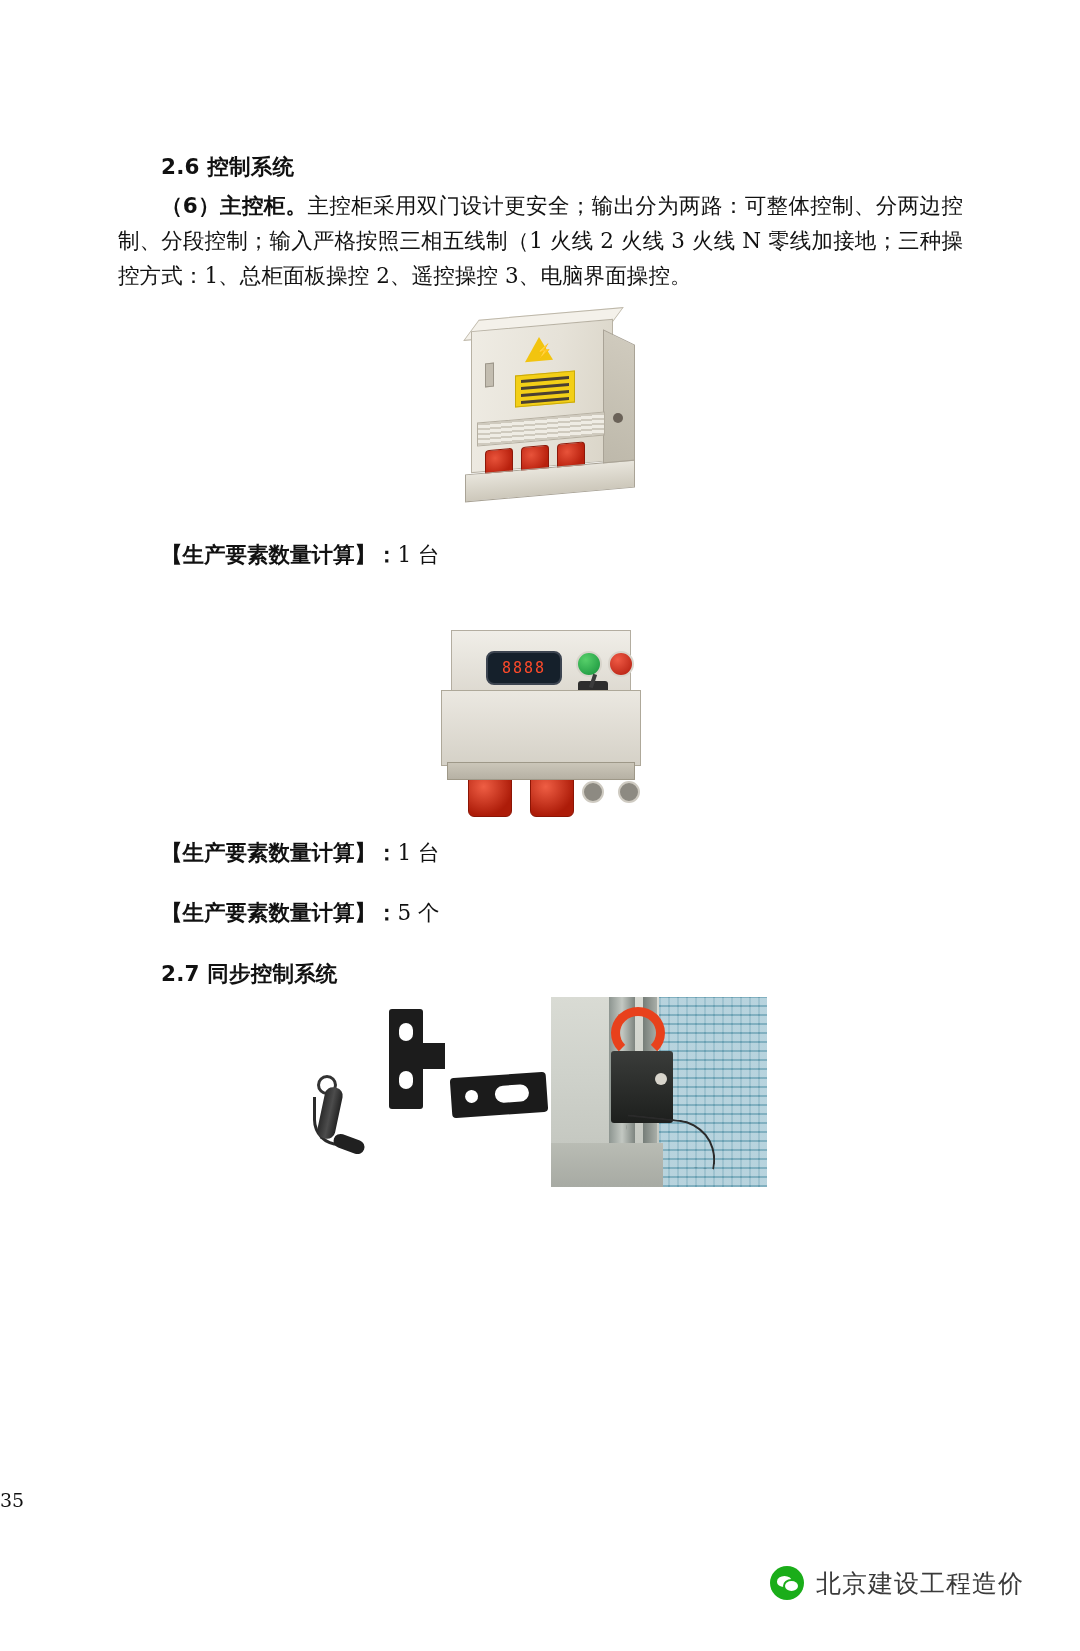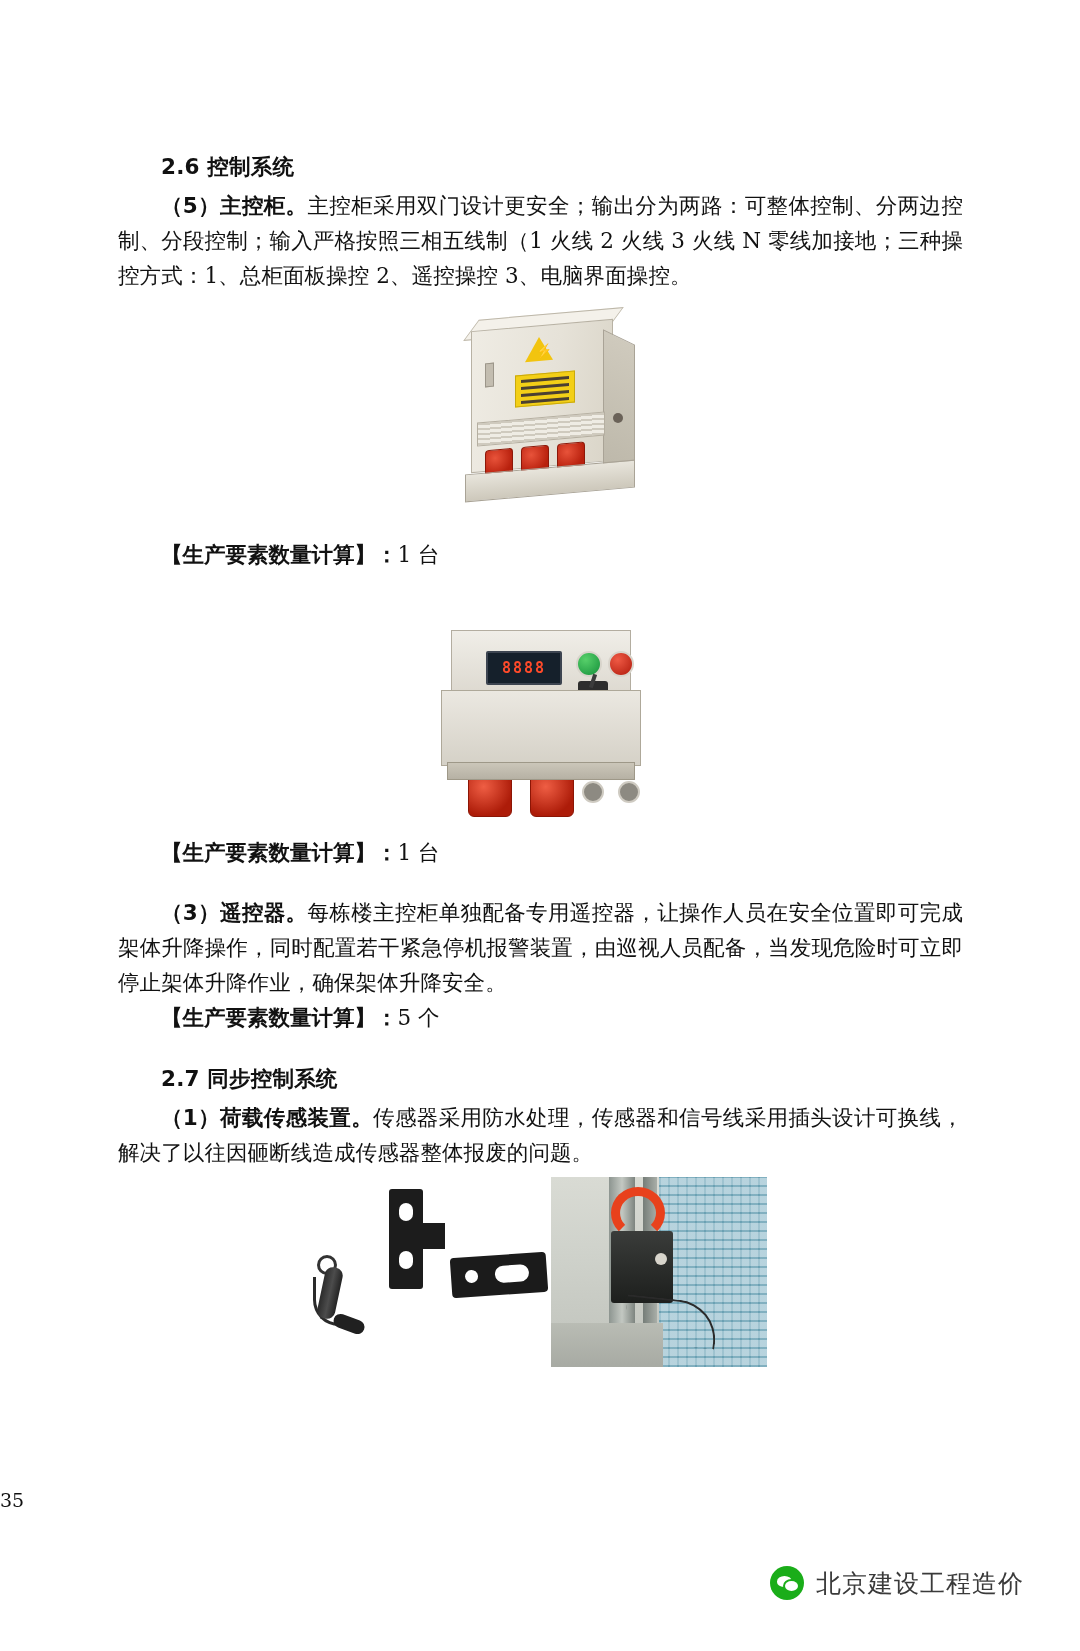--- a/index.html
+++ b/index.html
@@ -210,22 +210,21 @@
     width: 186px; height: 16px;
     background: linear-gradient(180deg,#cbc6b9,#b6b1a4);
     border: 1px solid #9e9888;
   }
   .sb-display {
     position: absolute;
     left: 34px; top: 20px;
     width: 72px; height: 30px;
     background: #15202b;
     border: 2px solid #3c4450;
-    border-radius: 2px;
-    font-weight: bold;
+    border-radius: 8px;
   }
   .sb-display .seg {
     color: #ff4a2a;
     font-family: "DejaVu Sans Mono", "Liberation Mono", monospace;
     font-size: 15px;
     letter-spacing: 2px;
     text-align: center;
     line-height: 30px;
   }
   .sb-btn {
@@ -498,21 +497,21 @@
 </style>
 </head>
 <body>
 
 <div class="page">
 
   <div class="content">
 
     <h2 class="heading">2.6 控制系统</h2>
 
-    <p class="para indent"><span class="lead">（5）主控柜。</span><span>主控柜采用双门设计更安全；输出分为两路：可整体控制、分两边控制、分段控制；输入严格按照三相五线制（1 火线 2 火线 3 火线 N 零线加接地；三种操控方式：1、总柜面板操控 2、遥控操控 3、电脑界面操控。</span></p>
+    <p class="para indent"><span class="lead">（6）主控柜。</span><span>主控柜采用双门设计更安全；输出分为两路：可整体控制、分两边控制、分段控制；输入严格按照三相五线制（1 火线 2 火线 3 火线 N 零线加接地；三种操控方式：1、总柜面板操控 2、遥控操控 3、电脑界面操控。</span></p>
 
     <div class="figure fig1">
       <div class="cabinet">
         <div class="cab-top"></div>
         <div class="cab-body"></div>
         <div class="cab-side"></div>
         <div class="cab-handle"></div>
         <div class="cab-warn">
           <div class="tri"></div>
             <div class="bolt">⚡</div>
@@ -566,29 +565,27 @@
         </div>
         <div class="sb-base"></div>
       </div>
     </div>
 
     <div class="spacer-sm"></div>
     <p class="calc"><span class="label">【生产要素数量计算】：</span><span>1 台</span></p>
 
     <div class="spacer-md"></div>
 
-    <p class="para indent"><span class="lead">（3）遥控器。</span><span>每栋楼主控柜单独配备专用遥控器，让操作人员在安全位置即可完成架体升降操作，同时配置若干紧急停机报警装置，由巡视人员配备，当发现危险时可立即停止架体升降作业，确保架体升降安全。</span></p>
 
     <p class="calc"><span class="label">【生产要素数量计算】：</span><span>5 个</span></p>
 
     <div class="spacer-md"></div>
 
     <h2 class="heading">2.7 同步控制系统</h2>
 
-    <p class="para indent"><span class="lead">（1）荷载传感装置。</span><span>传感器采用防水处理，传感器和信号线采用插头设计可换线，解决了以往因砸断线造成传感器整体报废的问题。</span></p>
 
 
     <div class="figure fig3">
       <div class="fig3-inner">
         <div class="parts">
           <div class="cable"></div>
           <div class="sensor-head"></div>
           <div class="sensor"></div>
           <div class="sensor-tail"></div>
           <div class="bracket-a"></div>

